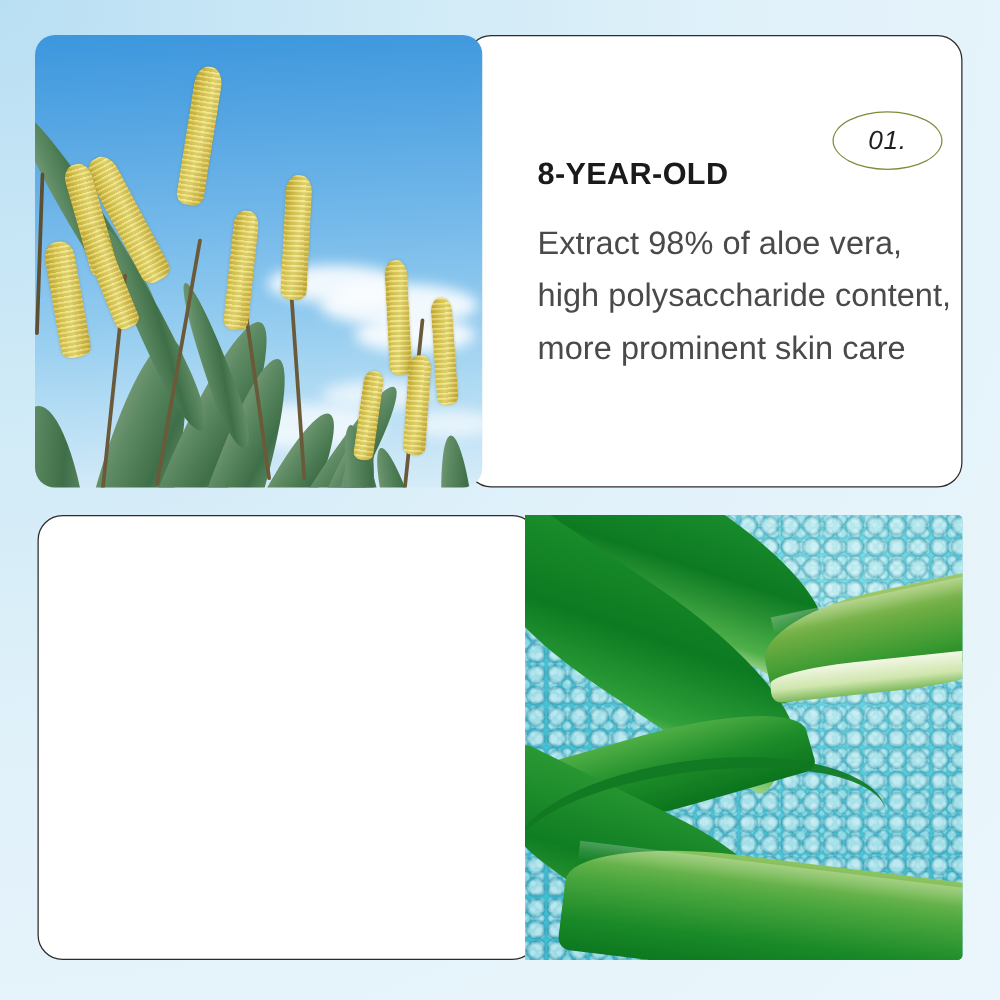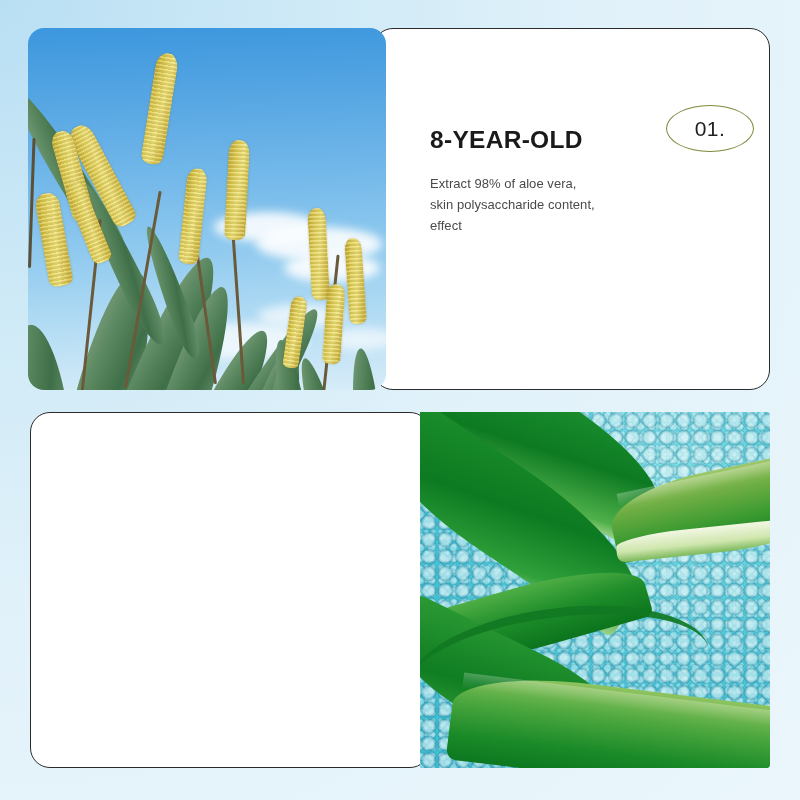--- a/index.html
+++ b/index.html
@@ -100,21 +100,21 @@
     font-size: 24.5px;
     font-weight: bold;
     color: #1a1a1a;
     letter-spacing: 0.3px;
     line-height: 1.0;
     white-space: nowrap;
   }
   .heading + .heading { margin-top: 21px; }
 
   .body-text {
-    font-size: 13px;
+    font-size: 26px;
     color: #4a4a4a;
     line-height: 1.62;
     letter-spacing: 0.05px;
     margin-top: 20px;
   }
   .body-text .ln { display: block; white-space: nowrap; }
 
   
   .badge {
     position: absolute;
@@ -126,21 +126,21 @@
     display: flex;
     align-items: center;
     justify-content: center;
   }
   .badge-label {
     font-size: 21px;
     color: #1f1f1f;
     letter-spacing: 0.5px;
     line-height: 1;
   }
-  .badge-one { left: 638px; top: 77px; }
+  .badge-one { left: 638px; top: 61px; font-style: italic; }
 
   
   .sky {
     position: absolute;
     inset: 0;
     background: linear-gradient(178deg,
       #3c97dd 0%, #56a6e3 20%, #74b9ea 42%,
       #92cbef 62%, #b3dcf4 80%, #d7ecf8 100%);
   }
   .cloud {
@@ -259,22 +259,22 @@
       <div class="spike" style="left:284px; top:180px; width:18px; height:92px;  transform:rotate(-3deg);"></div>
       <div class="spike" style="left:294px; top:256px; width:18px; height:80px;  transform:rotate(4deg);"></div>
       <div class="spike" style="left:322px; top:210px; width:17px; height:86px;  transform:rotate(-4deg);"></div>
       <div class="spike" style="left:254px; top:268px; width:16px; height:72px;  transform:rotate(8deg);"></div>
     </div>
 
     <div class="text-block tb-one">
       <div class="heading">8-YEAR-OLD</div>
       <div class="body-text">
         <span class="ln">Extract 98% of aloe vera,</span>
-        <span class="ln">skin polysaccharide content,</span>
-        <span class="ln">effect</span>
+        <span class="ln">high polysaccharide content,</span>
+        <span class="ln">more prominent skin care</span>
       </div>
     </div>
 
     <div class="badge badge-one">
       <span class="badge-label">01.</span>
     </div>
   </div>
 
   <div class="card-two">
 

